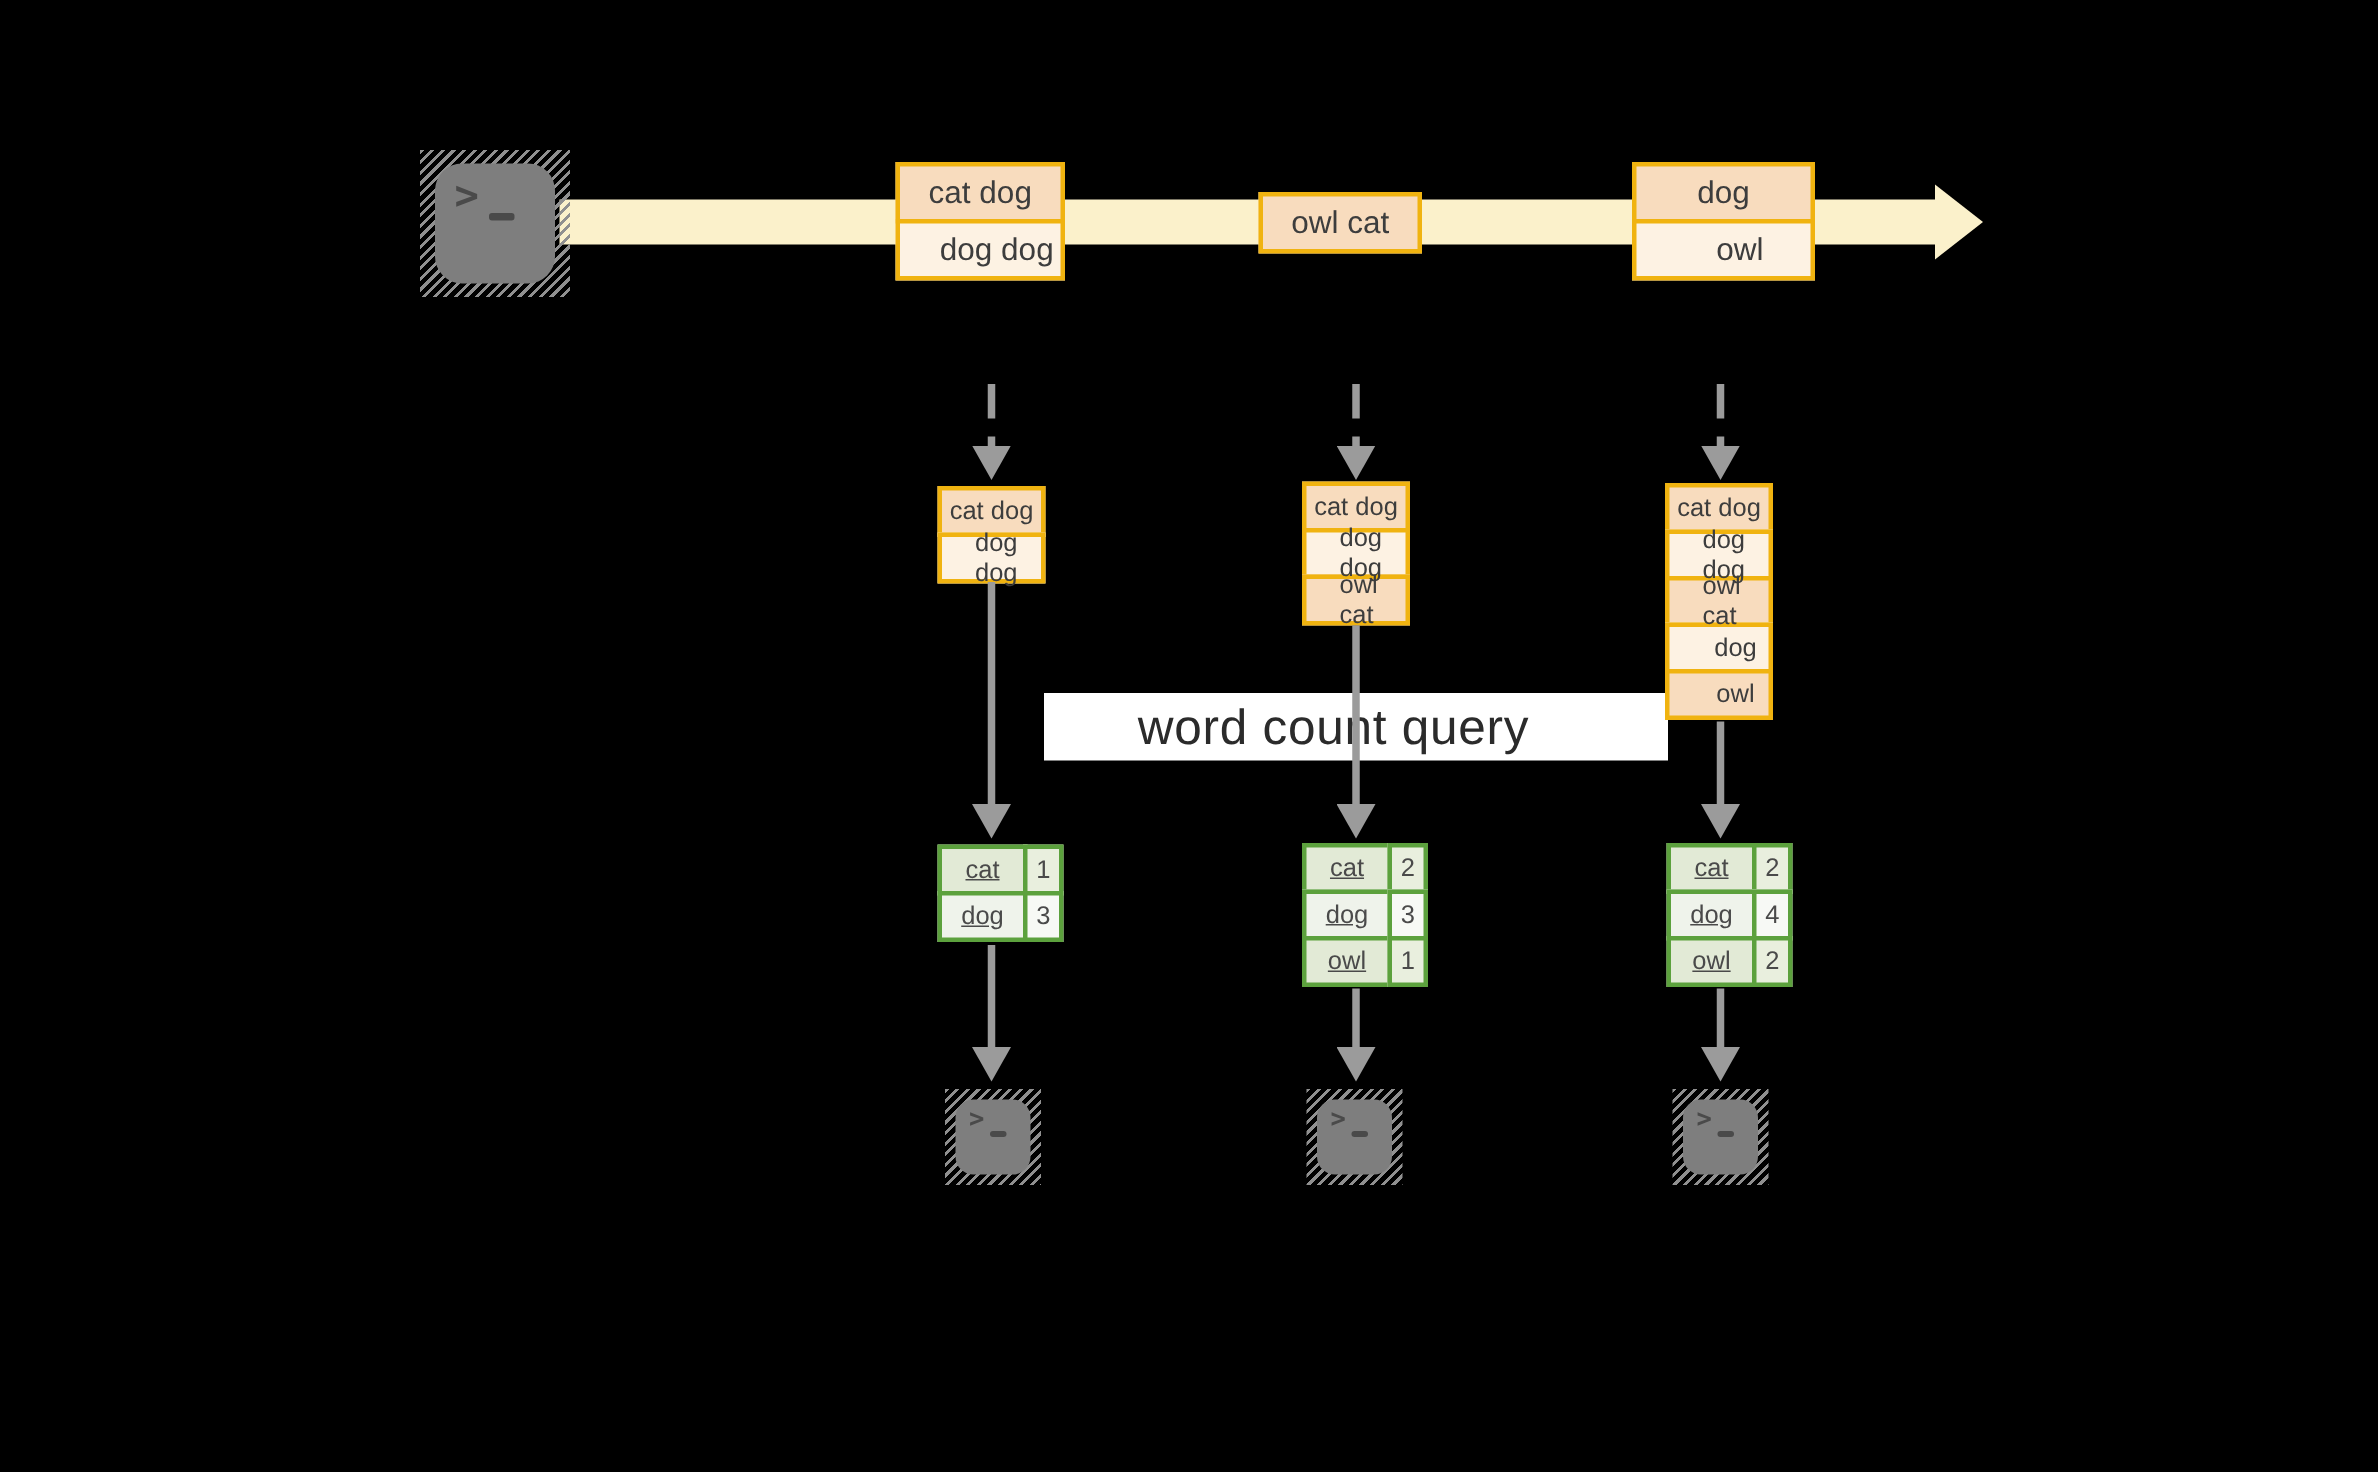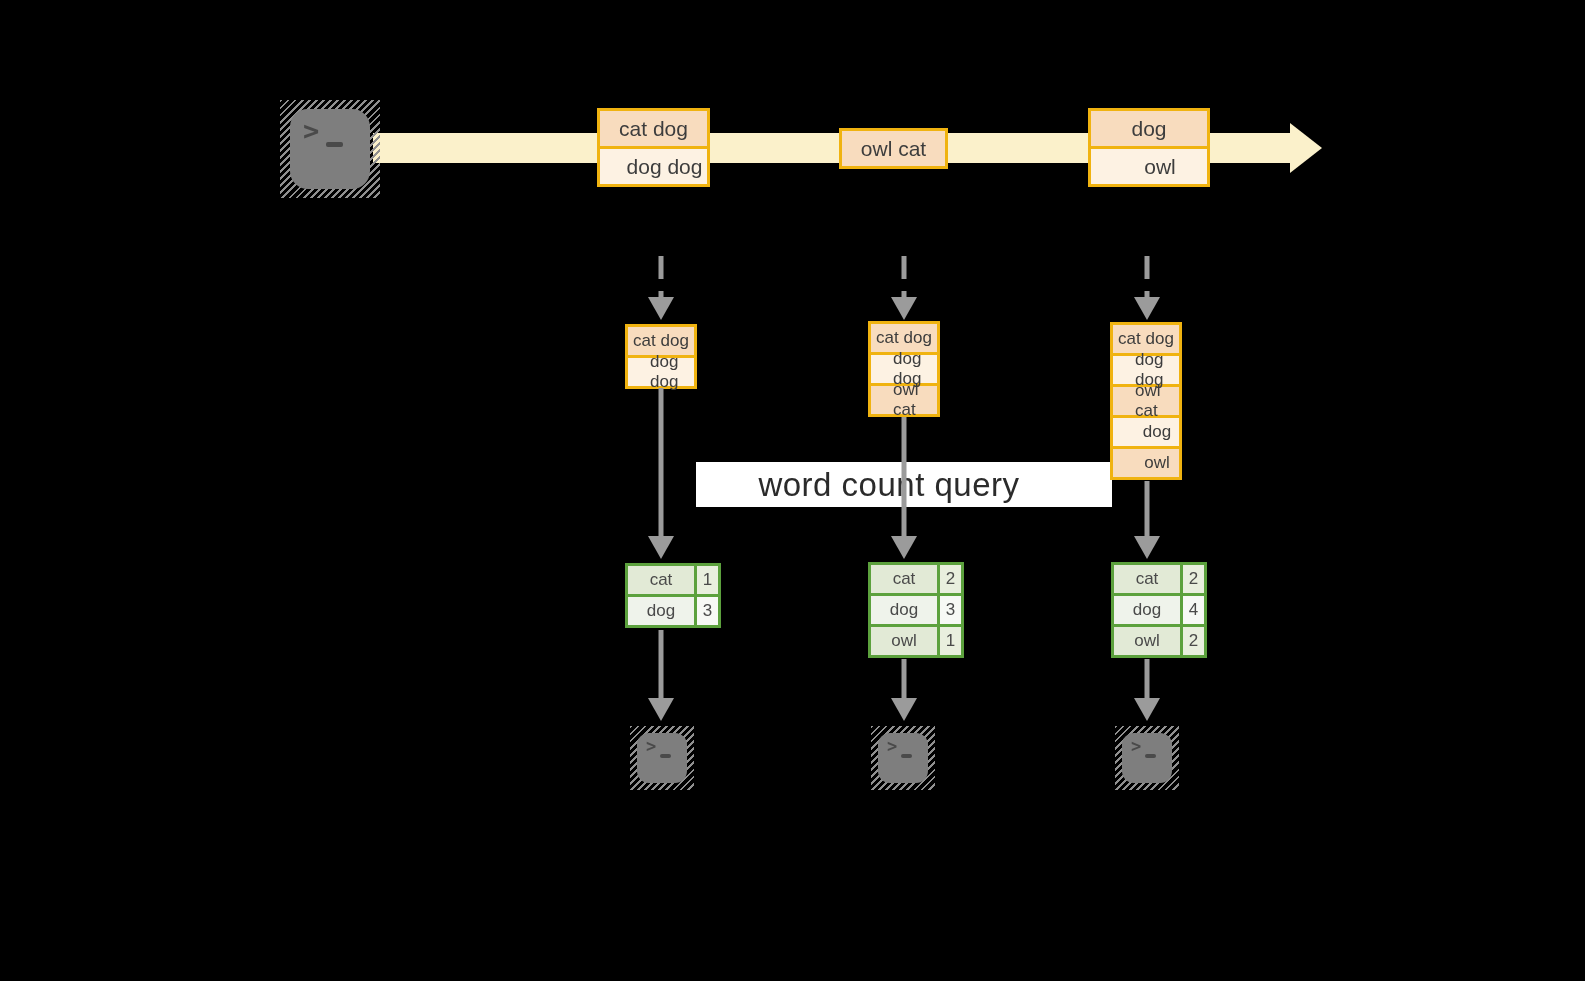--- a/index.html
+++ b/index.html
@@ -32,21 +32,21 @@
   
   .banner{position:absolute;left:696px;top:462px;width:416px;height:45px;background:var(--banner-bg);z-index:2;
     display:flex;align-items:center;justify-content:center;padding-right:30px;box-sizing:border-box;
     font-size:33px;font-weight:300;color:var(--banner-text);letter-spacing:0.5px;}
   
   .gtable{position:absolute;z-index:3;}
   .grow{display:flex;}
   .grow + .grow{margin-top:-3px;}
   .gcell{box-sizing:border-box;border:3px solid var(--green-border);height:34px;
     display:flex;align-items:center;justify-content:center;font-size:17px;color:#4a4a4a;}
-  .gcell.word{width:72px;}
+  .gcell.word{width:60px;text-decoration:underline;}
   .gcell.num{width:27px;margin-left:-3px;}
   .grow.dark .word{background:var(--green-dark);}
   .grow.dark .num{background:var(--green-num-dark);}
   .grow.light .word{background:var(--green-light);}
   .grow.light .num{background:var(--green-num-light);}
   
   .arrow-layer{position:absolute;left:0;top:0;z-index:4;pointer-events:none;}
   .arrow{stroke:var(--arrow-gray);stroke-width:5;fill:none;}
   .arrow.dashed{stroke-dasharray:23 12;}
   .ah{fill:var(--arrow-gray);}

